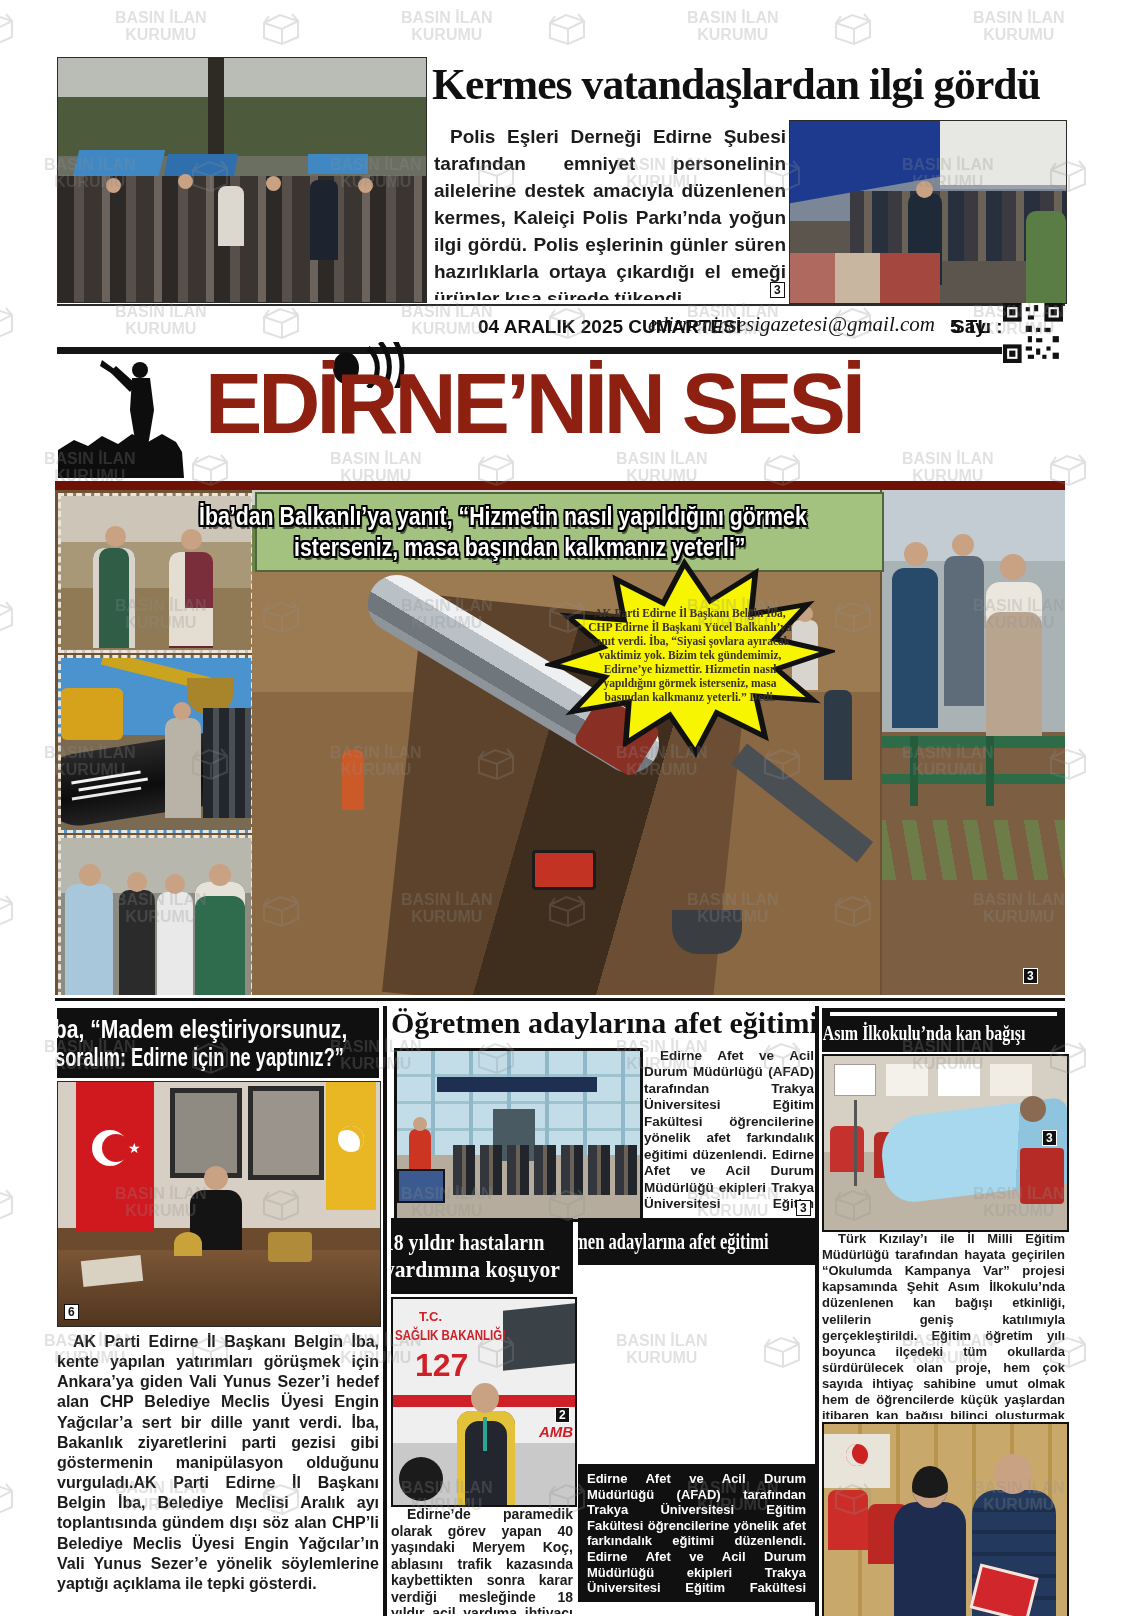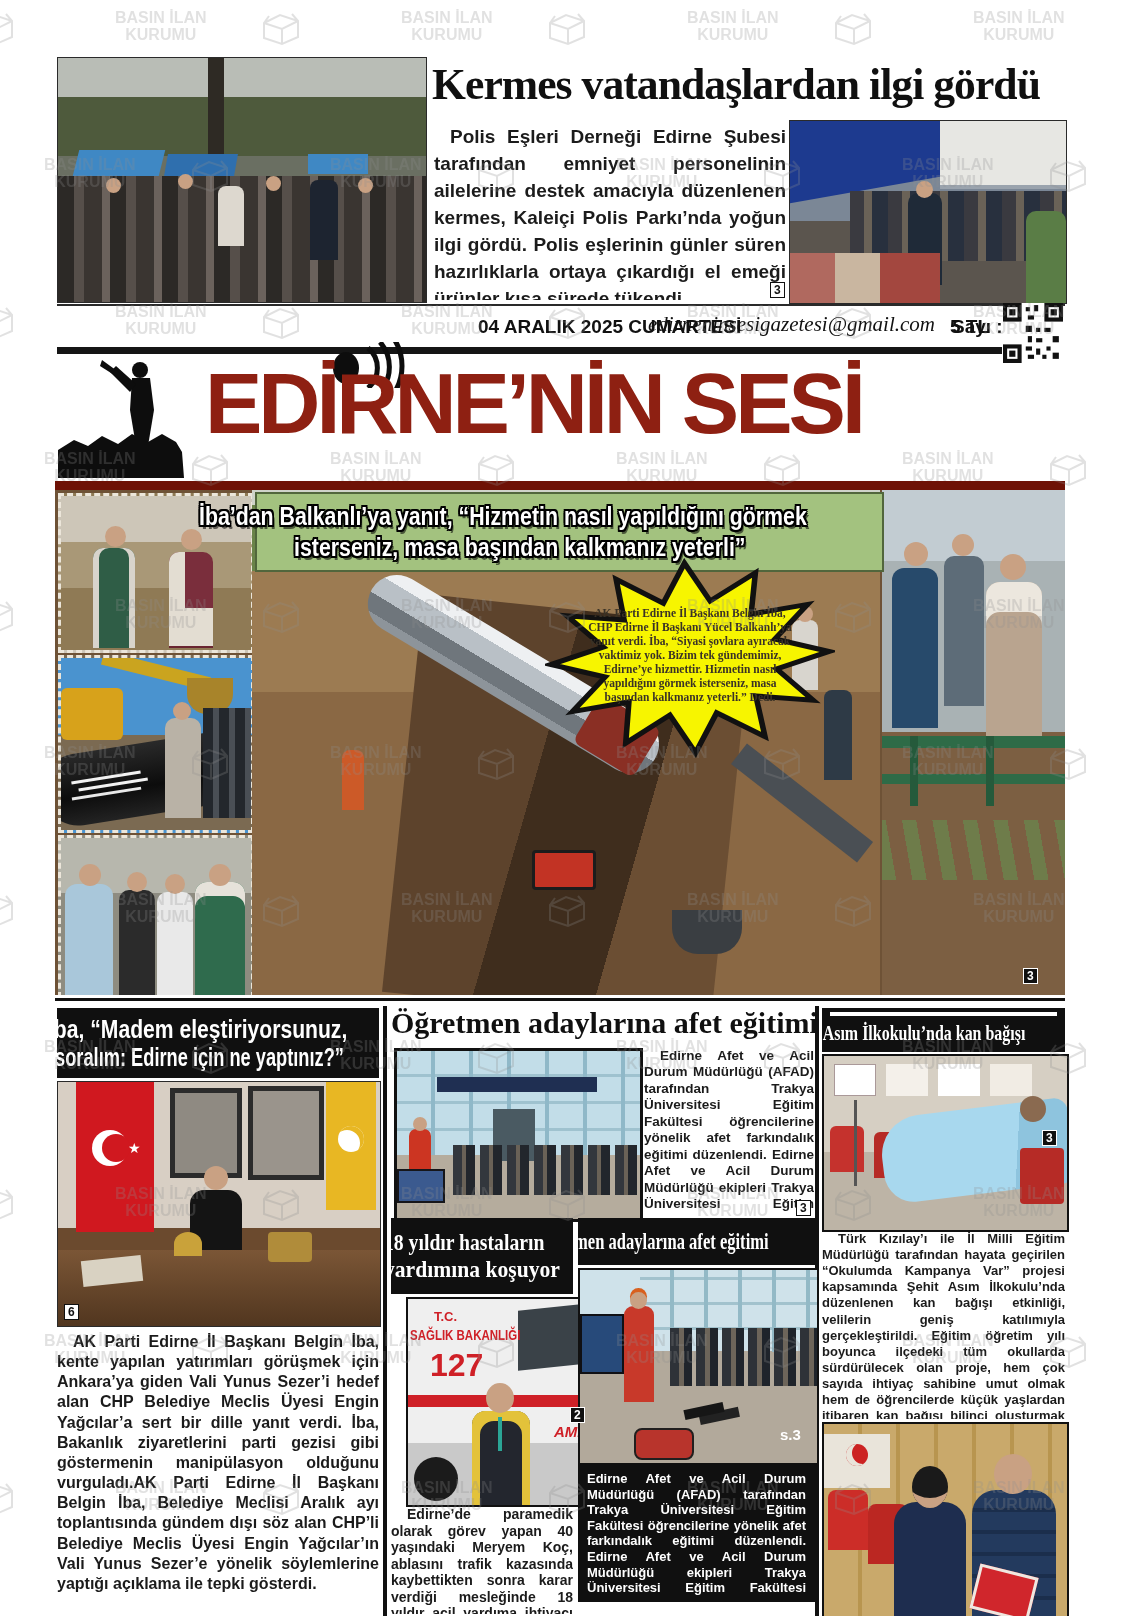--- a/index.html
+++ b/index.html
@@ -242,21 +242,21 @@
   <div class="bodytx" style="left:644px;top:1048px;width:170px;height:166px;font-size:13.5px;line-height:1.22;">
     <p>Edirne Afet ve Acil Durum Müdürlüğü (AFAD) tarafından Trakya Üniversitesi Eğitim Fakültesi öğrencilerine yönelik afet farkındalık eğitimi düzenlendi. Edirne Afet ve Acil Durum Müdürlüğü ekipleri Trakya Üniversitesi Eğitim Fakültesi öğrencilerine eğitim verdi.</p>
   </div>
   <span class="pref light" style="left:796px;top:1200px;">3</span>
 
   <div class="blackbox" style="left:391px;top:1218px;width:182px;height:76px;">
     <div class="cond" style="font-family:'Liberation Serif',serif;font-size:24px;font-weight:700;transform:scaleX(.82);">18 yıldır hastaların</div>
     <div class="cond" style="font-family:'Liberation Serif',serif;font-size:24px;font-weight:700;transform:scaleX(.9);">yardımına koşuyor</div>
   </div>
 
-  <div class="ph" style="left:391px;top:1297px;width:182px;height:206px;border:2px solid #111;background:linear-gradient(#efefef 0 70%,#c9c9c9 70% 100%);margin-left:15px;">
+  <div class="ph" style="left:391px;top:1297px;width:182px;height:206px;border:2px solid #111;background:linear-gradient(#efefef 0 70%,#c9c9c9 70% 100%);">
     <div class="shp" style="left:110px;top:8px;width:72px;height:60px;background:#3a4248;transform:skewY(-6deg);"></div>
     <div class="shp" style="left:0;top:96px;width:182px;height:12px;background:#cf2027;"></div>
     <div class="shp" style="left:26px;top:10px;color:#cf2027;font-weight:700;font-size:13px;">T.C.</div>
     <div class="shp cond" style="left:2px;top:28px;color:#cf2027;font-weight:700;font-size:14px;transform:scaleX(.82);">SAĞLIK BAKANLIĞI</div>
     <div class="shp" style="left:22px;top:48px;color:#cf2027;font-weight:700;font-size:32px;">127</div>
     <div class="shp" style="left:146px;top:124px;color:#cf2027;font-weight:700;font-size:15px;font-style:italic;">AMB</div>
     <div class="shp" style="left:6px;top:158px;width:44px;height:44px;border-radius:50%;background:#1b1b1b;"></div>
     <div class="shp" style="left:64px;top:112px;width:58px;height:94px;background:#23262e;border-radius:14px 14px 0 0;box-shadow:inset 8px 10px 0 #e3c23a,inset -8px 10px 0 #e3c23a;"></div>
     <div class="head" style="left:78px;top:84px;width:28px;height:30px;"></div>
     <div class="shp" style="left:90px;top:118px;width:4px;height:34px;background:#2ba596;"></div>
@@ -264,30 +264,20 @@
   </div>
 
   <div class="bodytx" style="left:391px;top:1506px;width:182px;height:108px;font-size:14px;line-height:1.18;">
     <p>Edirne’de paramedik olarak görev yapan 40 yaşındaki Meryem Koç, ablasını trafik kazasında kaybettikten sonra karar verdiği mesleğinde 18 yıldır acil yardıma ihtiyacı olan hastalara el uzatıyor.</p>
   </div>
 
   <div class="blackbox" style="left:578px;top:1218px;width:237px;height:47px;">
     <div class="cond" style="font-family:'Liberation Serif',serif;font-size:23px;font-weight:700;transform:scaleX(.72);">Öğretmen adaylarına afet eğitimi</div>
   </div>
 
-  <div class="ph" style="left:578px;top:1268px;width:237px;height:193px;border:2px solid #111;background:linear-gradient(#cfe2ea 0 42%,#b2a99b 42% 100%);">
-    <div class="shp" style="left:60px;top:0;width:177px;height:82px;background:repeating-linear-gradient(90deg,transparent 0 30px,#93b9c6 30px 34px),repeating-linear-gradient(0deg,transparent 0 22px,#a2c2cd 22px 25px);"></div>
-    <div class="shp" style="left:90px;top:58px;width:147px;height:58px;background:repeating-linear-gradient(90deg,#2e3238 0 9px,#6d655a 9px 14px,#1f242b 14px 22px,transparent 22px 26px);"></div>
-    <div class="shp" style="left:44px;top:36px;width:30px;height:96px;background:#c8392a;border-radius:9px 9px 0 0;"></div>
-    <div class="head" style="left:50px;top:22px;width:17px;height:17px;box-shadow:0 -4px 0 #d8601f;"></div>
-    <div class="shp" style="left:0;top:44px;width:40px;height:56px;background:#274a7a;border:2px solid #101014;"></div>
-    <div class="shp" style="left:104px;top:136px;width:40px;height:10px;background:#161616;transform:rotate(-12deg);box-shadow:14px 8px 0 #222;"></div>
-    <div class="shp" style="left:54px;top:158px;width:56px;height:28px;background:#b8342c;border-radius:8px;border:2px solid #211f1f;"></div>
-    <div class="shp" style="left:200px;top:156px;color:#fff;font-weight:700;font-size:15px;">s.3</div>
-  </div>
 
   <div class="blackbox" style="left:578px;top:1464px;width:237px;height:138px;align-items:stretch;justify-content:flex-start;padding:0;">
     <div style="margin:7px 9px;text-align:justify;font-size:13px;line-height:1.2;font-weight:700;color:#fff;overflow:hidden;">Edirne Afet ve Acil Durum Müdürlüğü (AFAD) tarafından Trakya Üniversitesi Eğitim Fakültesi öğrencilerine yönelik afet farkındalık eğitimi düzenlendi. Edirne Afet ve Acil Durum Müdürlüğü ekipleri Trakya Üniversitesi Eğitim Fakültesi öğrencilerine eğitim verdi.</div>
   </div>
 
   <div class="blackbox" style="left:822px;top:1008px;width:243px;height:44px;">
     <div style="position:absolute;left:8px;top:4px;width:227px;height:4px;background:#fff;"></div>
     <div class="cond" style="font-family:'Liberation Serif',serif;font-size:21px;font-weight:700;transform:scaleX(.76);margin-top:6px;">Şehit Asım İlkokulu’nda kan bağışı</div>
   </div>
 

